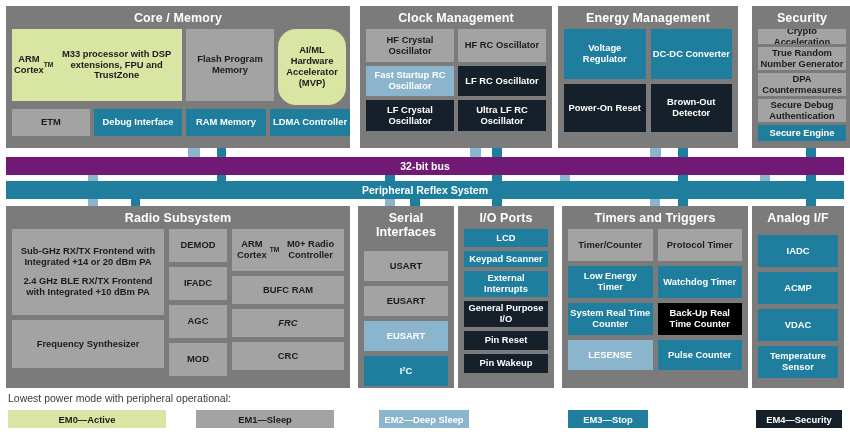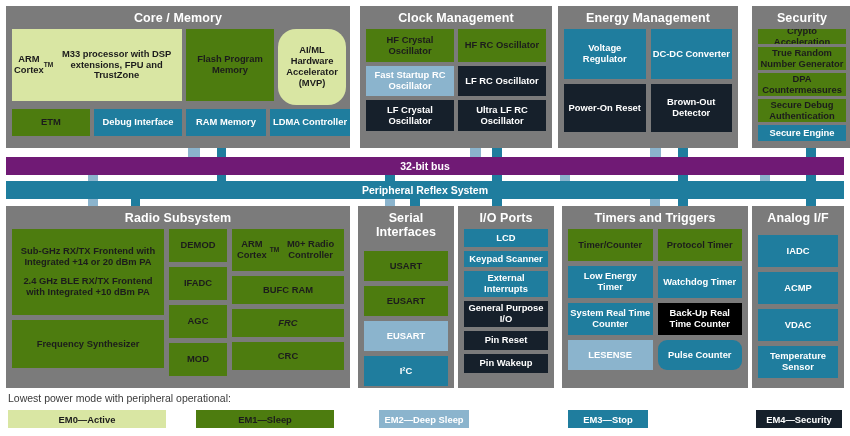--- a/index.html
+++ b/index.html
@@ -40,21 +40,21 @@
     align-items:center;
     justify-content:center;
     text-align:center;
     font-weight:bold;
     font-size:9.4px;
     line-height:1.15;
     padding:1px 2px;
     overflow:hidden;
   }
   .em0{background:#d9e6a3;color:#1c1c1c;}
-  .em1{background:#4d7c0f;color:#1c1c1c;}
+  .em1{background:#a3a3a3;color:#1c1c1c;}
   .em2{background:#8bb4cd;color:#ffffff;}
   .em3{background:#1f7d9e;color:#ffffff;}
   .em4{background:#16202b;color:#ffffff;}
   .em4b{background:#000000;color:#ffffff;}
 
   
   .grid{display:grid;}
 
   
   .bus{
@@ -242,21 +242,21 @@
     <div class="panel-title">Timers and Triggers</div>
     <div class="panel-body">
       <div class="grid" style="grid-template-columns:1fr 1fr;gap:5px;">
         <div class="blk em1" style="height:32px;">Timer/Counter</div>
         <div class="blk em1" style="height:32px;">Protocol Timer</div>
         <div class="blk em3" style="height:32px;">Low Energy Timer</div>
         <div class="blk em3" style="height:32px;">Watchdog Timer</div>
         <div class="blk em3" style="height:32px;">System Real Time Counter</div>
         <div class="blk em4b" style="height:32px;">Back-Up Real Time Counter</div>
         <div class="blk em2" style="height:30px;">LESENSE</div>
-        <div class="blk em3" style="height:30px;border-radius:9px;">Pulse Counter</div>
+        <div class="blk em3" style="height:30px;">Pulse Counter</div>
       </div>
     </div>
   </div>
 
   <div class="panel" style="left:752px;top:206px;width:92px;height:182px;">
     <div class="panel-title">Analog I/F</div>
     <div class="panel-body" style="padding-top:6px;">
       <div class="grid" style="grid-template-columns:1fr;gap:5px;">
         <div class="blk em3" style="height:32px;">IADC</div>
         <div class="blk em3" style="height:32px;">ACMP</div>

